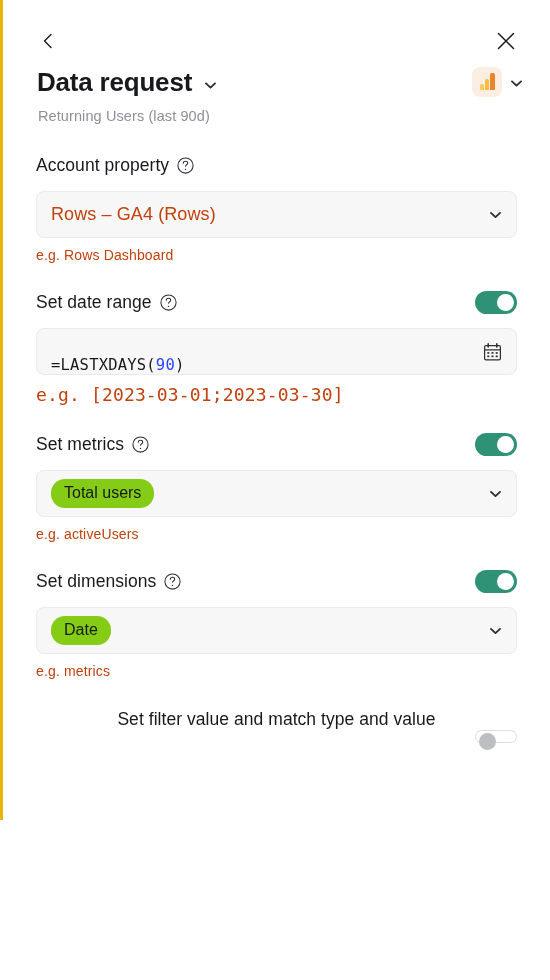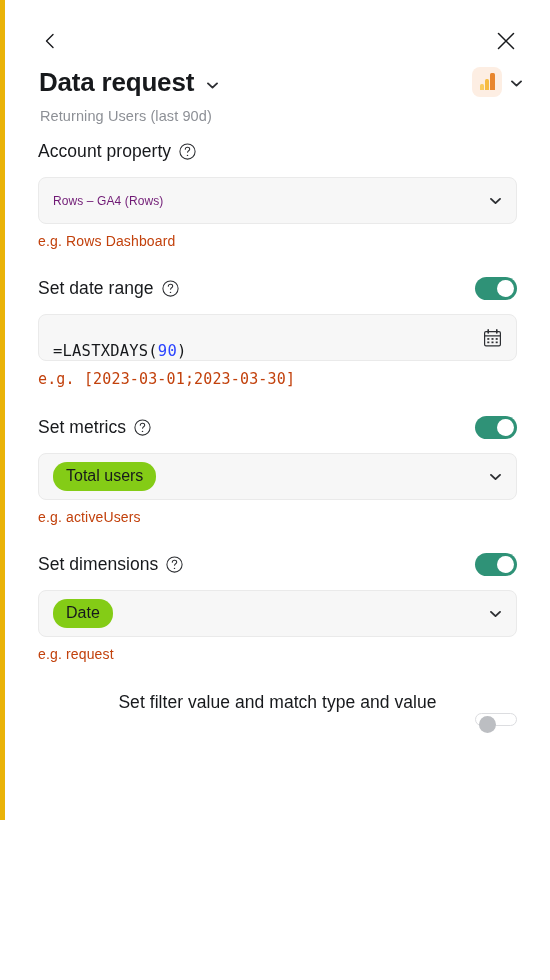--- a/index.html
+++ b/index.html
@@ -14,21 +14,21 @@
     -webkit-font-smoothing: antialiased;
     overflow: hidden;
   }
 
   .panel {
     position: relative;
     width: 550px;
     height: 820px;
     background: #ffffff;
     box-sizing: border-box;
-    border-left: 5px solid #eab308;
+    border-left: 3px solid #eab308;
   }
 
   
   .topbar {
     position: relative;
     height: 62px;
   }
   .icon-btn {
     position: absolute;
     top: 24px;
@@ -100,21 +100,21 @@
   .ga-b3 { width: 5px; height: 17px; background: #e8862e; }
 
   .subtitle {
     padding: 6px 28px 0 35px;
     font-size: 14.5px;
     color: #8d9096;
     letter-spacing: 0.1px;
   }
 
   
-  .sections { padding: 0 33px; margin-top: 12px; }
+  .sections { padding: 0 33px; margin-top: 26px; }
 
   .section { margin-bottom: 24px; }
 
   .section-head {
     display: flex;
     align-items: center;
     height: 30px;
     margin-bottom: 11px;
   }
   .section-label {
@@ -159,22 +159,22 @@
     border: 1px solid #eaeaea;
     border-radius: 8px;
     height: 47px;
     display: flex;
     align-items: center;
     padding: 0 14px;
     box-sizing: border-box;
     cursor: pointer;
   }
   .field-text {
-    font-size: 12px;
-    color: #701a75;
+    font-size: 18px;
+    color: #c2410c;
     letter-spacing: 0.1px;
     text-align: center;
   }
   .field .caret { position: absolute; right: 15px; top: 50%; transform: translateY(-50%); display:flex; }
   .field .cal { position: absolute; right: 14px; top: 50%; transform: translateY(-50%); display:flex; cursor: pointer; }
 
   .field.formula { cursor: text; align-items: flex-end; }
   .formula-text {
     font-family: "DejaVu Sans Mono", monospace;
     font-size: 15.5px;
@@ -195,21 +195,21 @@
     white-space: nowrap;
     cursor: pointer;
   }
 
   .hint {
     margin-top: 9px;
     font-size: 14px;
     color: #c2410c;
     letter-spacing: 0.15px;
   }
-  .hint.mono { font-family: "DejaVu Sans Mono", monospace; font-size: 15px; }
+  .hint.mono { font-family: "DejaVu Sans Mono", monospace; font-size: 18px; }
 
   
   .section.plain .section-head { margin-bottom: 0; height: 34px; flex-direction: column; }
   .section.plain { margin-top: 30px; }
 </style>
 </head>
 <body>
 
 <div class="panel">
 
@@ -359,21 +359,21 @@
       <div class="field">
         <span class="chips">
           <span class="chip">Date</span>
         </span>
         <span class="caret">
           <svg width="11" height="7" viewBox="0 0 11 7" fill="none">
             <path d="M1 1.4L5.5 5.6L10 1.4" stroke="#2d2f33" stroke-width="1.9" stroke-linecap="round" stroke-linejoin="round"></path>
           </svg>
         </span>
       </div>
-      <div class="hint">e.g. request</div>
+      <div class="hint">e.g. metrics</div>
     </div>
 
     <div class="section plain">
       <div class="section-head">
         <span class="section-label">Set filter value and match type and value</span>
         <span class="toggle off">
             <span class="knob"></span>
           </span>
       </div>
     </div>

